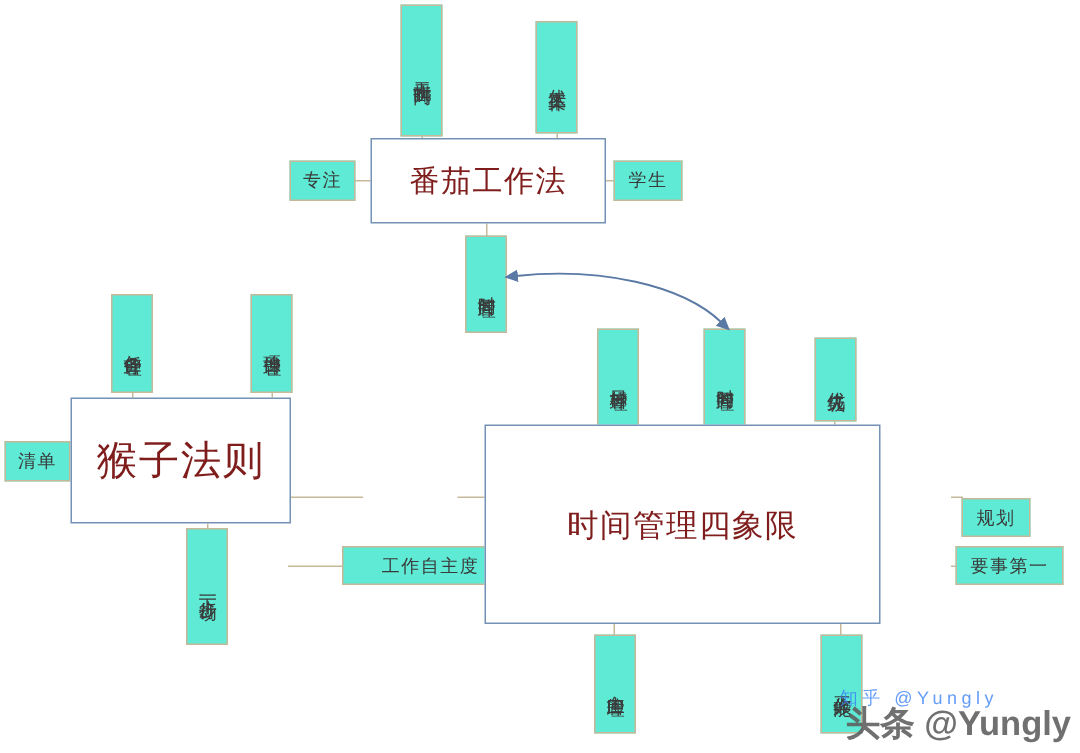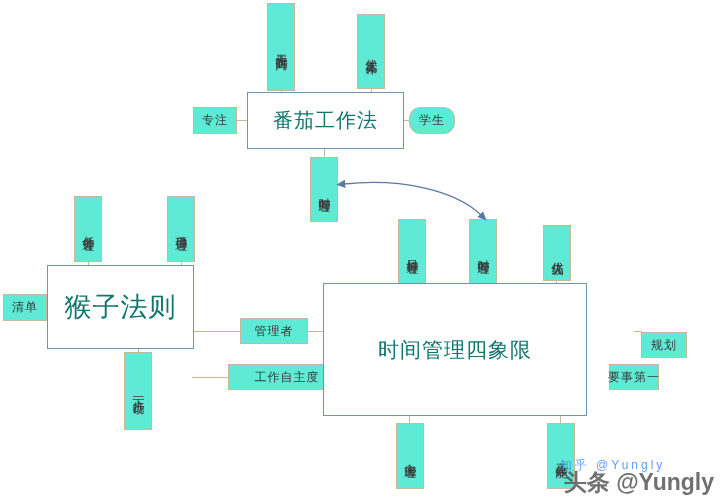--- a/index.html
+++ b/index.html
@@ -17,21 +17,21 @@
   }
   
   .node-main{
     position:absolute;
     box-sizing:border-box;
     background:#ffffff;
     border:1.5px solid #7392b5;
     display:flex;
     align-items:center;
     justify-content:center;
-    color:#0f766e;
+    color:#7f1d1d;
     z-index:6;
   }
   .node-main .lbl{
     font-size:21px;
     letter-spacing:1px;
     white-space:nowrap;
   }
   #node-pomodoro{ left:247px; top:92px;  width:157px; height:57px; }
   #node-pomodoro .lbl{ font-size:20px; }
   #node-monkey{   left:47px;  top:265px; width:147px; height:84px; }
@@ -145,21 +145,21 @@
   </div>
 
   <div class="leaf vert" style="left:357px;top:14px;width:28px;height:75px;">
     <span class="lbl">伏案工作</span>
   </div>
 
   <div class="leaf horiz" style="left:193px;top:107px;width:44px;height:27px;">
     <span class="lbl">专注</span>
   </div>
 
-  <div class="leaf horiz" style="left:409px;top:107px;width:46px;height:27px;border-radius:11px;">
+  <div class="leaf horiz" style="left:409px;top:107px;width:46px;height:27px;">
     <span class="lbl">学生</span>
   </div>
 
   <div class="leaf vert" style="left:310px;top:157px;width:28px;height:65px;">
     <span class="lbl">时间管理</span>
   </div>
 
   <div class="leaf vert" style="left:74px;top:196px;width:28px;height:66px;">
     <span class="lbl">任务管理</span>
   </div>
@@ -169,23 +169,20 @@
   </div>
 
   <div class="leaf horiz" style="left:3px;top:294px;width:44px;height:27px;">
     <span class="lbl">清单</span>
   </div>
 
   <div class="leaf vert" style="left:124px;top:352px;width:28px;height:78px;">
     <span class="lbl">下一步行动</span>
   </div>
 
-  <div class="leaf horiz" style="left:240px;top:318px;width:68px;height:26px;">
-    <span class="lbl">管理者</span>
-  </div>
 
   <div class="leaf horiz" style="left:228px;top:364px;width:118px;height:26px;">
     <span class="lbl">工作自主度</span>
   </div>
 
   <div class="leaf vert" style="left:398px;top:219px;width:28px;height:66px;">
     <span class="lbl">目标管理</span>
   </div>
 
   <div class="leaf vert" style="left:469px;top:219px;width:28px;height:66px;">
@@ -193,21 +190,21 @@
   </div>
 
   <div class="leaf vert" style="left:543px;top:225px;width:28px;height:56px;">
     <span class="lbl">优先级</span>
   </div>
 
   <div class="leaf horiz" style="left:641px;top:332px;width:46px;height:26px;">
     <span class="lbl">规划</span>
   </div>
 
-  <div class="leaf horiz" style="left:609px;top:364px;width:50px;height:26px;">
+  <div class="leaf horiz" style="left:637px;top:364px;width:72px;height:26px;">
     <span class="lbl">要事第一</span>
   </div>
 
   <div class="leaf vert" style="left:396px;top:423px;width:28px;height:66px;">
     <span class="lbl">向上管理</span>
   </div>
 
   <div class="leaf vert" style="left:547px;top:423px;width:28px;height:66px;">
     <span class="lbl">工作效能</span>
   </div>

